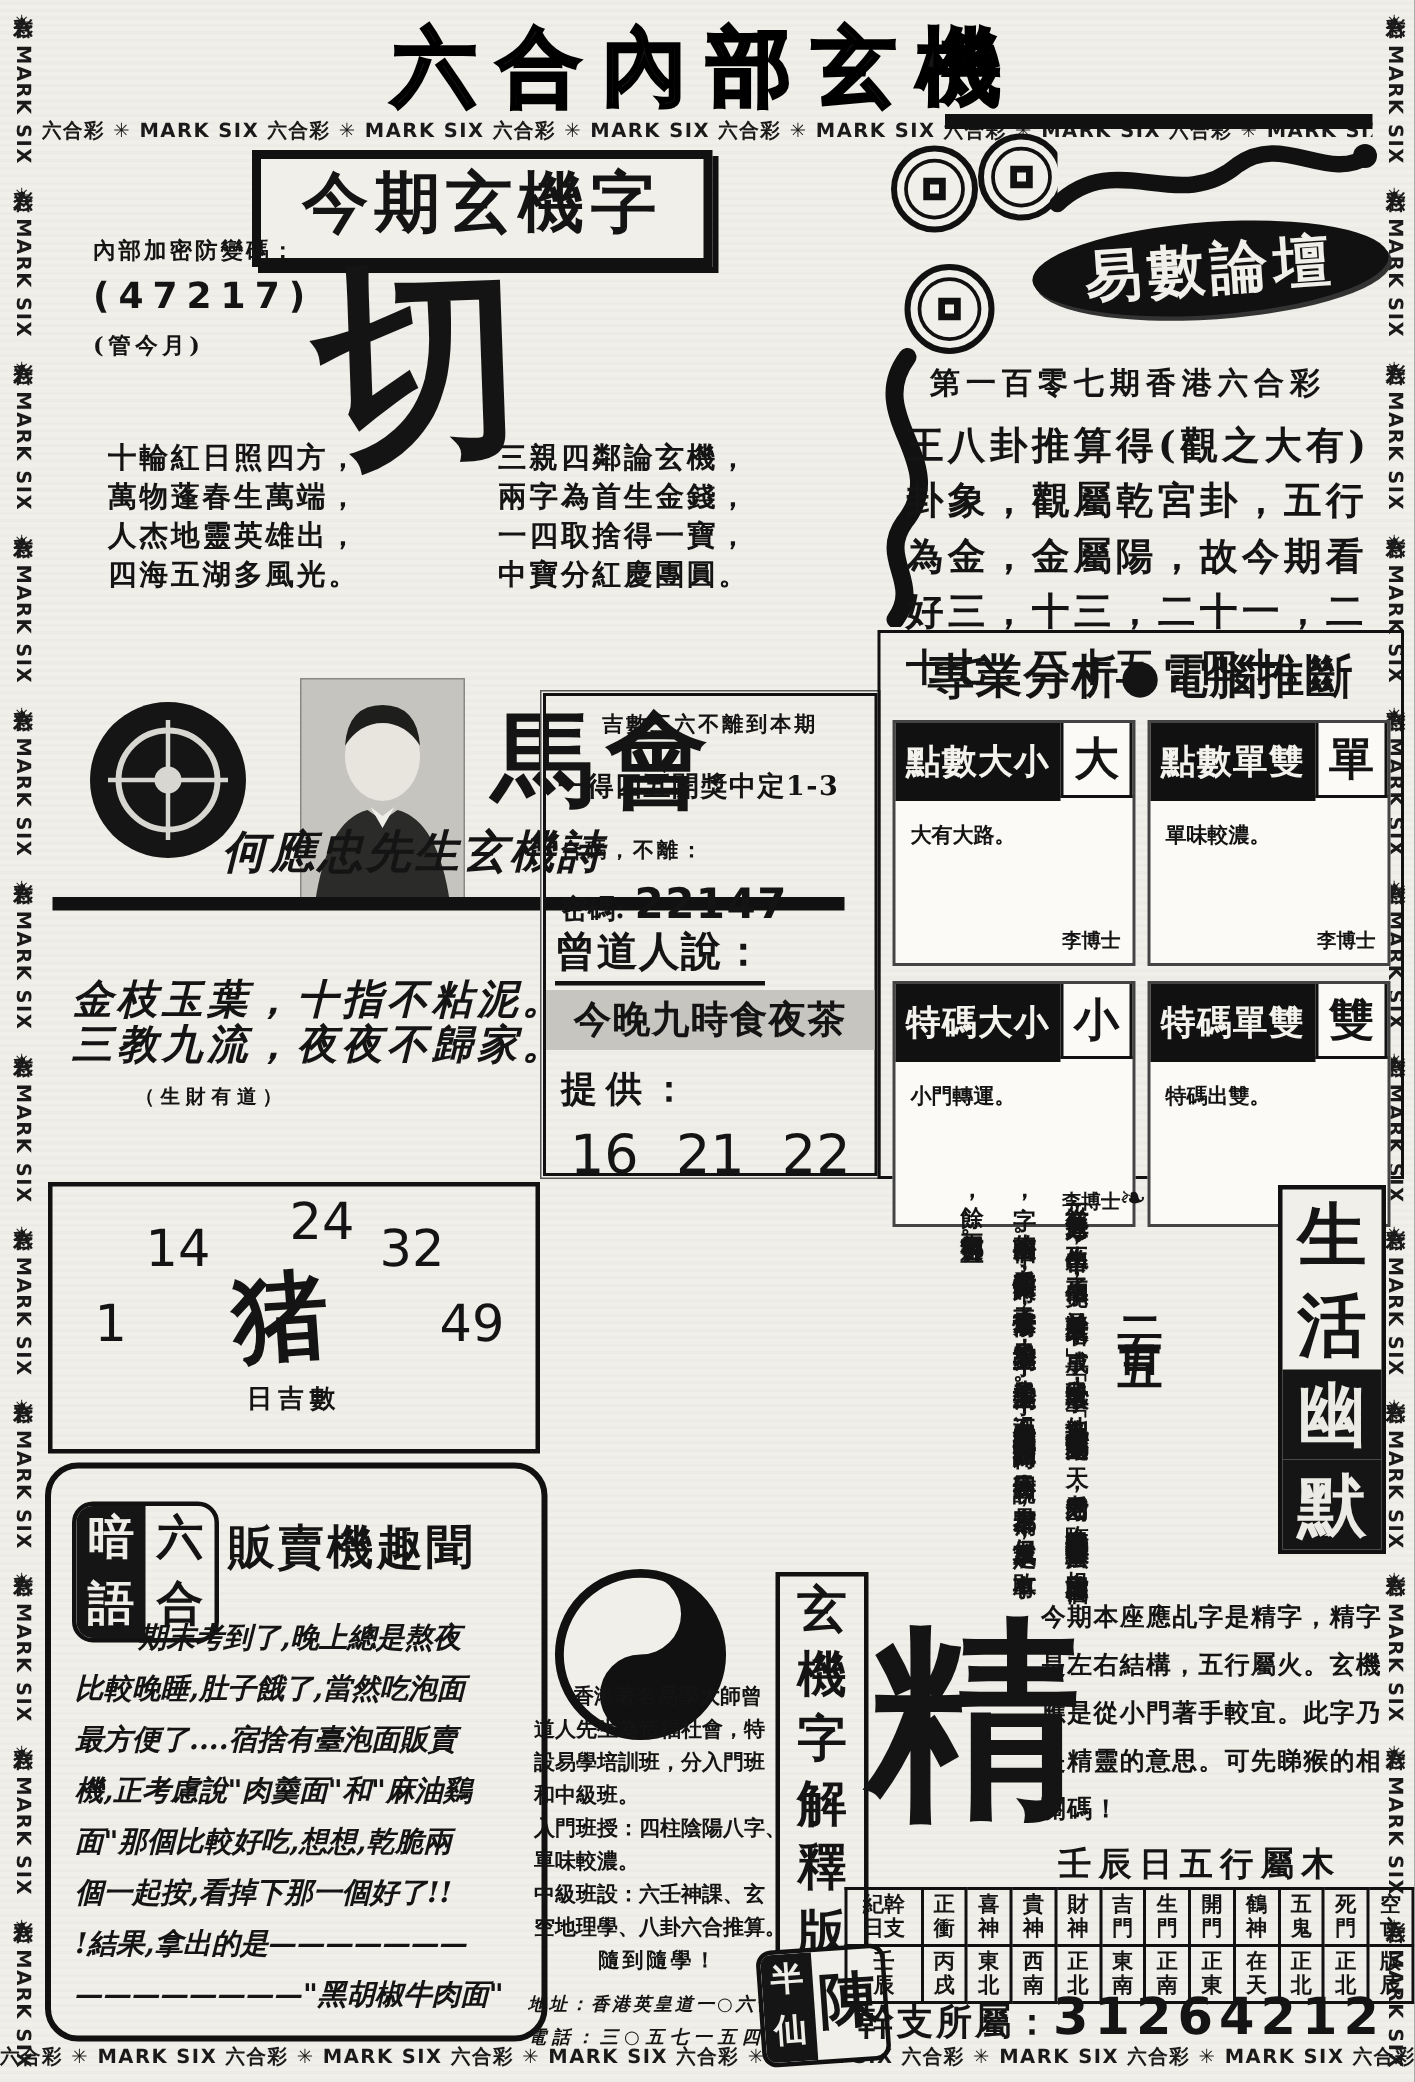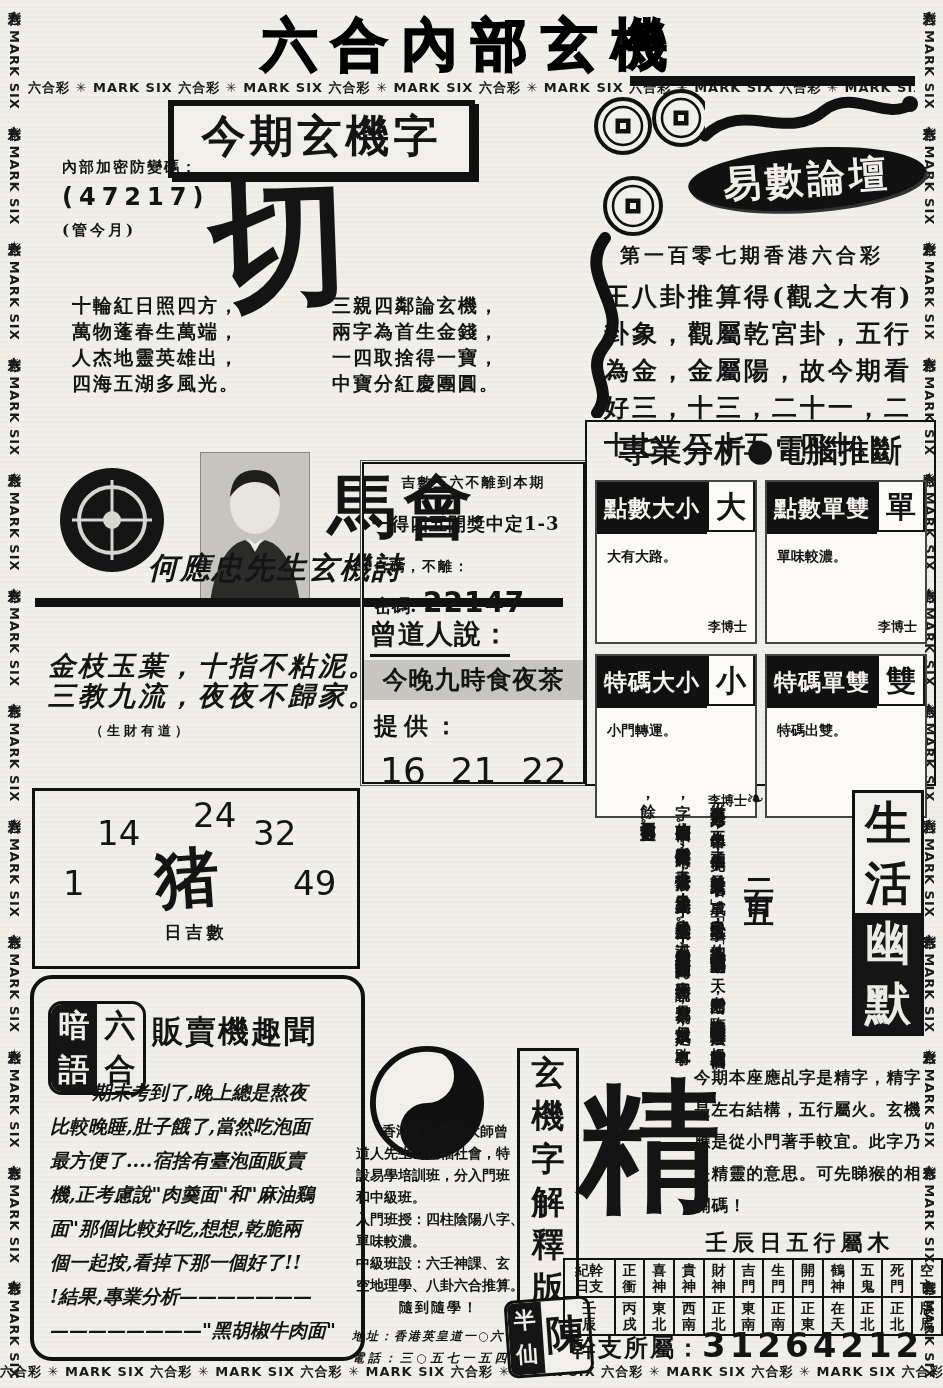--- a/index.html
+++ b/index.html
@@ -297,21 +297,21 @@
       <div>合</div>
     </div>
     <div class="vend-title">販賣機趣聞</div>
     <div class="vend-lines">
       <div class="indent">期末考到了,晚上總是熬夜</div>
       <div>比較晚睡,肚子餓了,當然吃泡面</div>
       <div>最方便了....宿捨有臺泡面販賣</div>
       <div>機,正考慮說"肉羹面"和"麻油鷄</div>
       <div>面"那個比較好吃,想想,乾脆兩</div>
       <div>個一起按,看掉下那一個好了!!</div>
-      <div>!結果,專業分析———————</div>
+      <div>!結果,拿出的是———————</div>
       <div>————————"黑胡椒牛肉面"</div>
     </div>
   </div>
 
   <div class="abs yinyang">
     <svg width="118" height="118" viewBox="0 0 120 120">
       <circle cx="60" cy="60" r="55" fill="#f1efe9" stroke="#111" stroke-width="6"></circle>
       <path d="M60,5 a55,55 0 0,1 0,110 a27.5,27.5 0 0,1 0,-55 a27.5,27.5 0 0,0 0,-55 z" fill="#111"></path>
       <circle cx="60" cy="32.5" r="9" fill="#f1efe9"></circle>
       <circle cx="60" cy="87.5" r="9" fill="#111"></circle>

